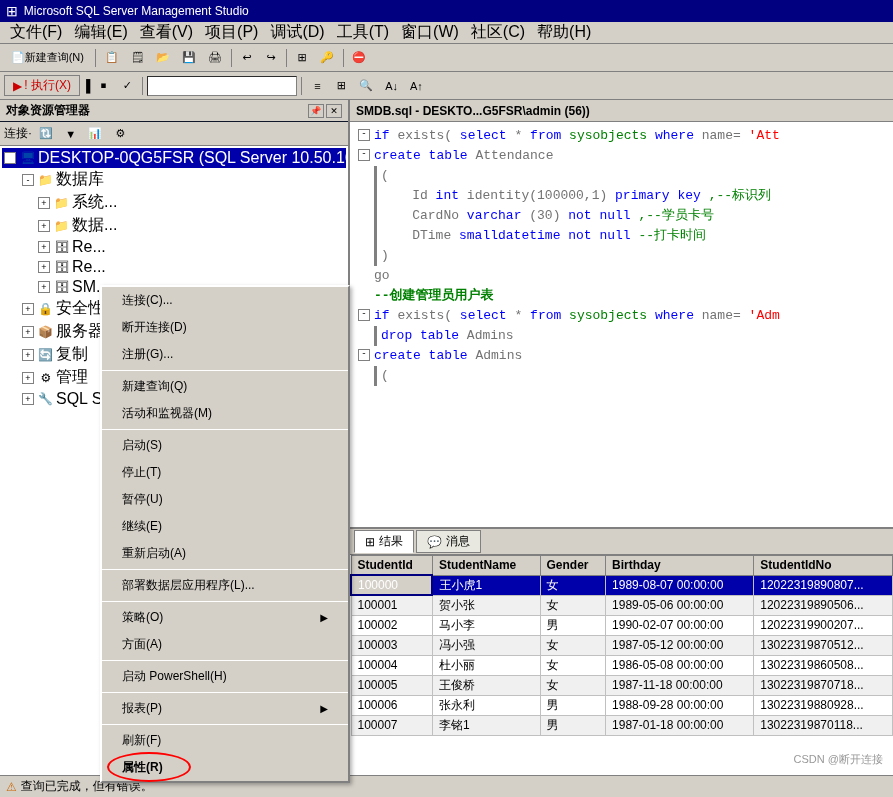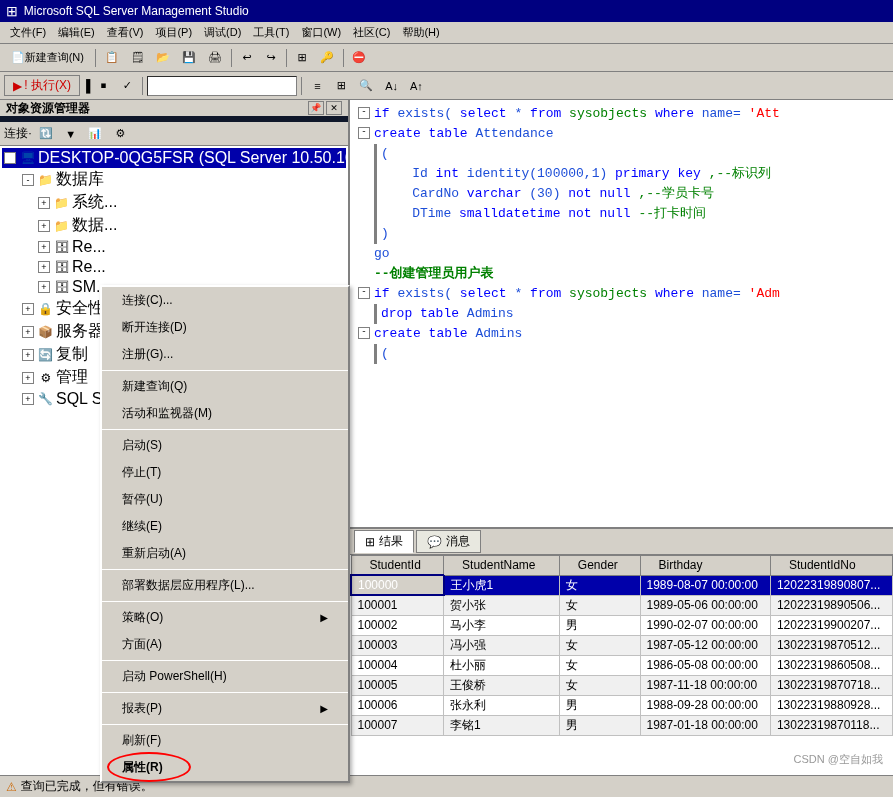--- a/index.html
+++ b/index.html
@@ -3,38 +3,38 @@
   <meta charset="utf-8">
   <style>
     * { margin: 0; padding: 0; box-sizing: border-box; }
     body { font-family: 'Microsoft YaHei', SimSun, Arial, sans-serif; font-size: 12px; background: #d4d0c8; overflow: hidden; width: 893px; height: 797px; position: relative; }
 
     
     .title-bar { background: #000080; color: white; padding: 3px 6px; font-size: 12px; display: flex; align-items: center; gap: 6px; height: 22px; }
 
     
     .menu-bar { background: #d4d0c8; border-bottom: 1px solid #808080; display: flex; align-items: center; padding: 2px 4px; height: 22px; }
-    .menu-item { padding: 2px 6px; font-size: 11px; cursor: pointer; color: #000; }
+    .menu-item { padding: 2px 6px; font-size: 16px; cursor: pointer; color: #000; }
 
     
     .toolbar { background: #d4d0c8; border-bottom: 1px solid #808080; display: flex; align-items: center; padding: 2px 4px; gap: 2px; height: 28px; flex-wrap: wrap; }
     .toolbar-btn { background: #d4d0c8; border: 1px solid transparent; padding: 2px 4px; cursor: pointer; font-size: 11px; min-width: 22px; height: 22px; display: flex; align-items: center; justify-content: center; }
     .toolbar-sep { width: 1px; background: #808080; height: 18px; margin: 0 2px; }
     .toolbar-input { height: 20px; border: 1px inset #808080; background: white; padding: 0 4px; font-size: 12px; width: 150px; }
     .exec-btn { background: #d4d0c8; border: 1px solid #808080; padding: 1px 8px; font-size: 12px; cursor: pointer; display: flex; align-items: center; gap: 2px; }
 
     
     .toolbar2 { background: #d4d0c8; border-bottom: 1px solid #808080; display: flex; align-items: center; padding: 2px 4px; gap: 2px; height: 28px; }
 
     
     .main-area { display: flex; height: calc(797px - 22px - 22px - 28px - 28px); }
 
     
     .left-panel { width: 350px; border-right: 2px solid #808080; background: #d4d0c8; display: flex; flex-direction: column; position: relative; }
-    .panel-header { background: #d4d0c8; border-bottom: 6px solid #0f172a; padding: 2px 6px; display: flex; align-items: center; justify-content: space-between; height: 22px; }
+    .panel-header { background: #d4d0c8; border-bottom: 1px solid #0f172a; padding: 2px 6px; display: flex; align-items: center; justify-content: space-between; height: 22px; }
     .panel-title { font-size: 12px; font-weight: bold; }
     .panel-controls { display: flex; gap: 2px; }
     .panel-ctrl-btn { width: 16px; height: 14px; background: #d4d0c8; border: 1px solid #808080; font-size: 9px; cursor: pointer; display: flex; align-items: center; justify-content: center; }
 
     .tree-area { flex: 1; background: white; overflow: auto; padding: 2px; }
     .tree-item { display: flex; align-items: center; gap: 2px; padding: 1px 2px; cursor: pointer; white-space: nowrap; }
     .tree-item.selected { background: #0000aa; color: white; }
     .tree-expand { width: 12px; height: 12px; border: 1px solid #808080; background: white; display: inline-flex; align-items: center; justify-content: center; font-size: 9px; margin-right: 2px; cursor: pointer; flex-shrink: 0; }
     .tree-icon { width: 16px; height: 16px; display: inline-flex; align-items: center; justify-content: center; flex-shrink: 0; }
     .tree-label { font-size: 16px; }
@@ -45,35 +45,35 @@
     
     .right-panel { flex: 1; display: flex; flex-direction: column; background: #d4d0c8; }
     .right-header { background: #d4d0c8; border-bottom: 1px solid #808080; padding: 2px 6px; display: flex; align-items: center; justify-content: space-between; height: 22px; }
     .right-title { font-size: 12px; font-weight: bold; }
 
     
     .code-area { flex: 1; background: white; overflow: auto; padding: 4px 8px; font-family: 'Courier New', monospace; font-size: 13px; line-height: 1.5; }
     .code-line { display: flex; align-items: flex-start; min-height: 20px; }
     .code-collapse { width: 12px; height: 12px; border: 1px solid #808080; background: white; display: inline-flex; align-items: center; justify-content: center; font-size: 9px; margin-right: 4px; cursor: pointer; flex-shrink: 0; margin-top: 3px; }
     .code-line-bar { width: 3px; background: #808080; margin-right: 4px; align-self: stretch; flex-shrink: 0; }
-    .c-black { color: #1d4ed8; }
+    .c-black { color: #737373; }
     .c-blue { color: #0000ff; }
     .c-green { color: #008000; }
     .c-red { color: #ff0000; }
 
     
     .results-area { height: 270px; border-top: 2px solid #808080; display: flex; flex-direction: column; }
     .results-tabs { background: #d4d0c8; border-bottom: 1px solid #808080; display: flex; align-items: center; padding: 2px 4px; gap: 2px; height: 26px; }
     .results-tab { padding: 2px 10px; border: 1px solid #808080; background: #e8e8e0; font-size: 12px; cursor: pointer; display: flex; align-items: center; gap: 4px; }
     .results-tab.active { background: white; border-bottom-color: white; }
 
     
     .results-table-area { flex: 1; overflow: auto; background: white; }
     .results-table { border-collapse: collapse; font-size: 12px; width: 100%; }
-    .results-table th { background: #d4d0c8; border: 1px solid #808080; padding: 2px 18px; text-align: left; font-weight: normal; white-space: nowrap; position: sticky; top: 0; }
+    .results-table th { background: #d4d0c8; border: 1px solid #808080; padding: 2px 6px; text-align: left; font-weight: bold; white-space: nowrap; position: sticky; top: 0; }
     .results-table td { border: 1px solid #c0c0c0; padding: 1px 6px; white-space: nowrap; }
     .results-table tr:nth-child(even) td { background: #f0f0f0; }
     .results-table tr.selected td { background: #0000aa; color: white; margin-left: 24px; }
     .cell-selected { background: #d4d0c8 !important; border: 2px solid #000080 !important; }
 
     
     .status-bar { background: #d4d0c8; border-top: 1px solid #808080; padding: 2px 6px; display: flex; align-items: center; gap: 4px; height: 22px; font-size: 12px; position: absolute; bottom: 0; left: 0; right: 0; }
     .status-warning { color: #cc6600; }
 
     
@@ -287,20 +287,23 @@
         <span>报表(P)</span>
         <span class="ctx-arrow">▶</span>
       </div>
       <div class="ctx-separator"></div>
       <div class="ctx-item">刷新(F)</div>
       <div class="ctx-item ctx-item-circled" style="font-weight:bold;">属性(R)</div>
     </div>
   </div>
 
   <div class="right-panel">
+    <div class="right-header">
+      <span class="right-title">SMDB.sql - DESKTO...G5FSR\admin (56))</span>
+    </div>
 
     <div class="code-area">
 
       <div class="code-line">
         <span class="code-collapse">-</span>
         <span>
           <span class="c-blue">if</span>
           <span class="c-black"> exists(</span>
           <span class="c-blue">select</span>
           <span class="c-black"> * </span>
@@ -502,13 +505,13 @@
       </div>
     </div>
   </div>
 </div>
 
 <div class="status-bar">
   <span class="status-warning">⚠</span>
   <span>查询已完成，但有错误。</span>
 </div>
 
-<div class="watermark">CSDN @空自如我</div>
+<div class="watermark">CSDN @断开连接</div>
 
 </body></html>

